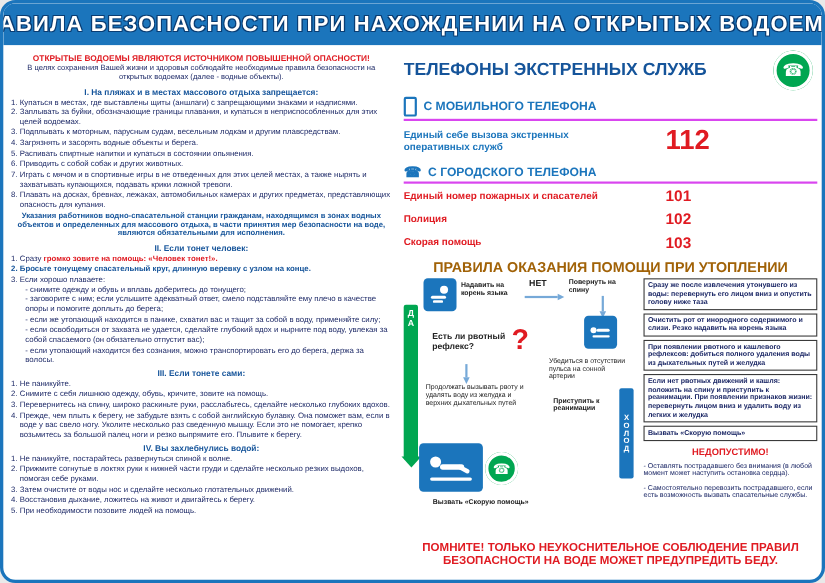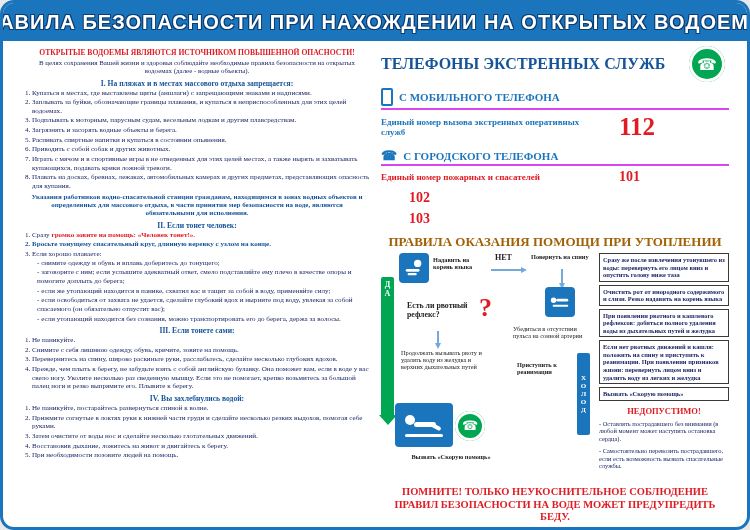--- a/index.html
+++ b/index.html
@@ -2,21 +2,21 @@
 <html><head>
 <meta charset="utf-8">
 <style>
   html,body{margin:0;padding:0;background:#e9e9e9;}
   .poster{position:relative;width:750px;height:530px;box-sizing:border-box;background:#fff;
           border:3px solid #1b75bc;border-radius:14px;overflow:hidden;
           font-family:"Liberation Sans",sans-serif;}
   .header{background:#1b75bc;height:38px;display:flex;align-items:center;justify-content:center;}
   .header-title{color:#fff;font-weight:bold;font-size:20px;letter-spacing:1px;white-space:nowrap;
     text-shadow:1px 1px 0 #0a3d73,-1px -1px 0 #0a3d73,1px -1px 0 #0a3d73,-1px 1px 0 #0a3d73;}
-  .content{display:flex;gap:8px;padding:5px 18px;height:calc(100% - 38px);box-sizing:border-box;font-family:Liberation Serif, serif;}
+  .content{display:flex;gap:8px;padding:5px 4px;height:calc(100% - 38px);box-sizing:border-box;}
 
   
   .col-left{width:352px;flex:none;color:#1c2866;}
   .warn-title{color:#e01b22;font-weight:bold;font-size:7.6px;text-align:center;margin-top:2px;}
   .warn-text{color:#1c2866;font-size:6.9px;text-align:center;margin:2px 10px 3px;line-height:1.2;}
   .sec-heading{color:#15549a;font-weight:bold;font-size:7.6px;text-align:center;margin:3px 0 1px;}
   ol.rules{margin:0;padding-left:11px;font-size:7.1px;line-height:1.22;}
   ol.rules li{margin-bottom:1px;}
   ul.sub{list-style:none;margin:0;padding-left:5px;}
   ul.sub li::before{content:"- ";}
@@ -142,36 +142,38 @@
         <div class="green-phone">
             <span>☎</span>
           </div>
       </div>
 
       <div class="phone-sec-head">
         <span class="mob-icon"></span>
         <span>С МОБИЛЬНОГО ТЕЛЕФОНА</span>
       </div>
       <div class="phone-entry">
-        <div class="phone-label lbl-blue">Единый номер вызова экстренных оперативных служб</div>
+        <div class="phone-label lbl-blue">Единый себе вызова экстренных оперативных служб</div>
         <div class="phone-number big">112</div>
       </div>
 
       <div class="phone-sec-head">
         <span class="tel-icon">☎</span>
         <span>С ГОРОДСКОГО ТЕЛЕФОНА</span>
       </div>
       <div class="phone-entry">
         <div class="phone-label lbl-red">Единый номер пожарных и спасателей</div>
         <div class="phone-number">101</div>
       </div>
       <div class="phone-entry">
+        <div class="phone-label lbl-red">Полиция</div>
         <div class="phone-number">102</div>
       </div>
       <div class="phone-entry">
+        <div class="phone-label lbl-red">Скорая помощь</div>
         <div class="phone-number">103</div>
       </div>
 
       <div class="aid-title">ПРАВИЛА ОКАЗАНИЯ ПОМОЩИ ПРИ УТОПЛЕНИИ</div>
 
       <div class="aid-row">
 
         <div class="flow">
           <div class="f-abs yes-bar" style="left:0;top:24px;width:13px;height:138px;">ДА</div>
           <div class="f-abs yes-tri" style="left:-2px;top:162px;"></div>

